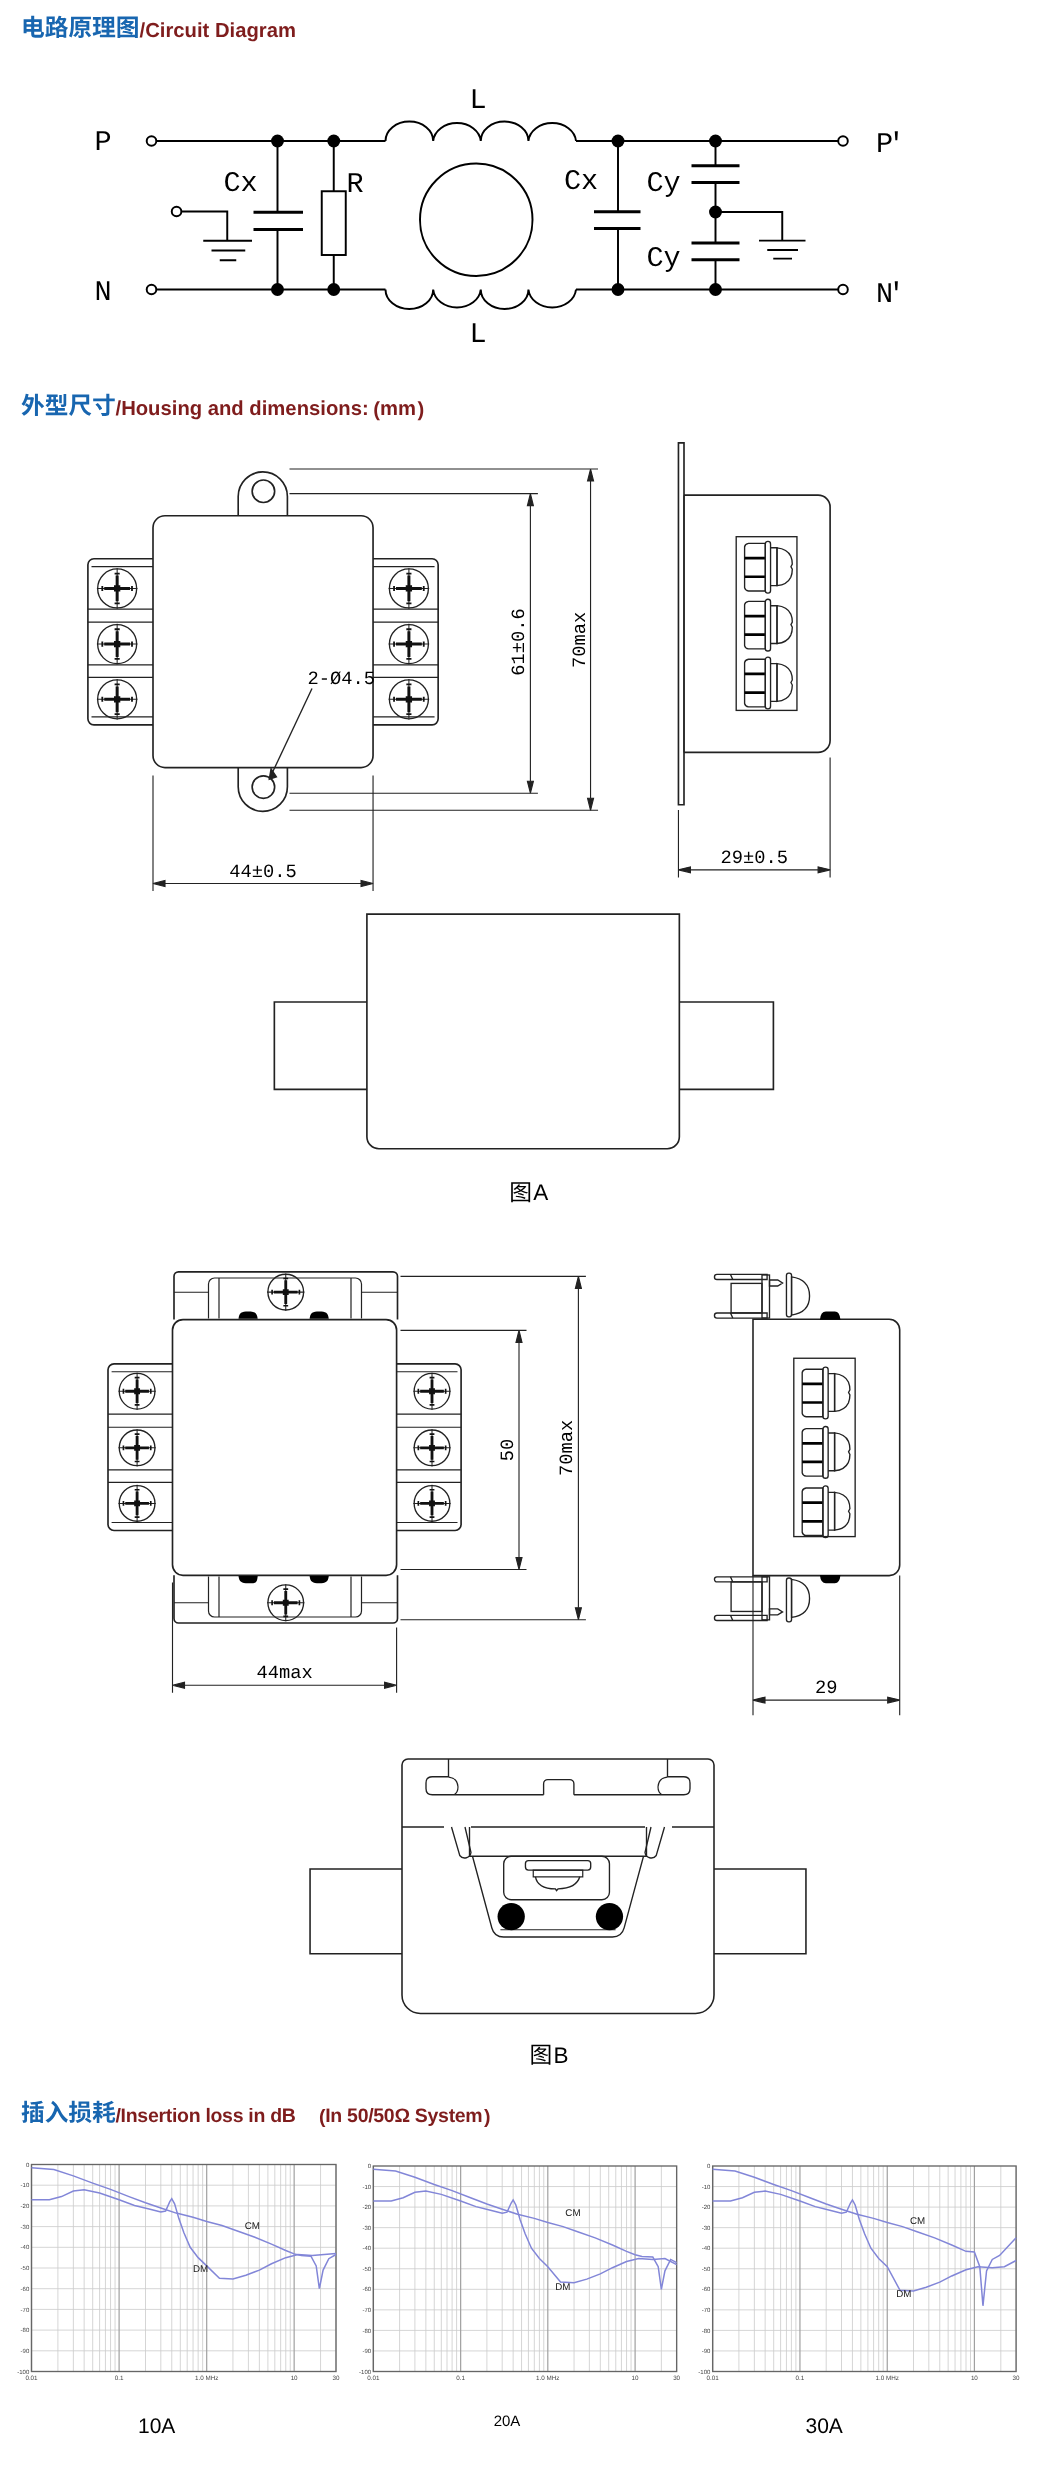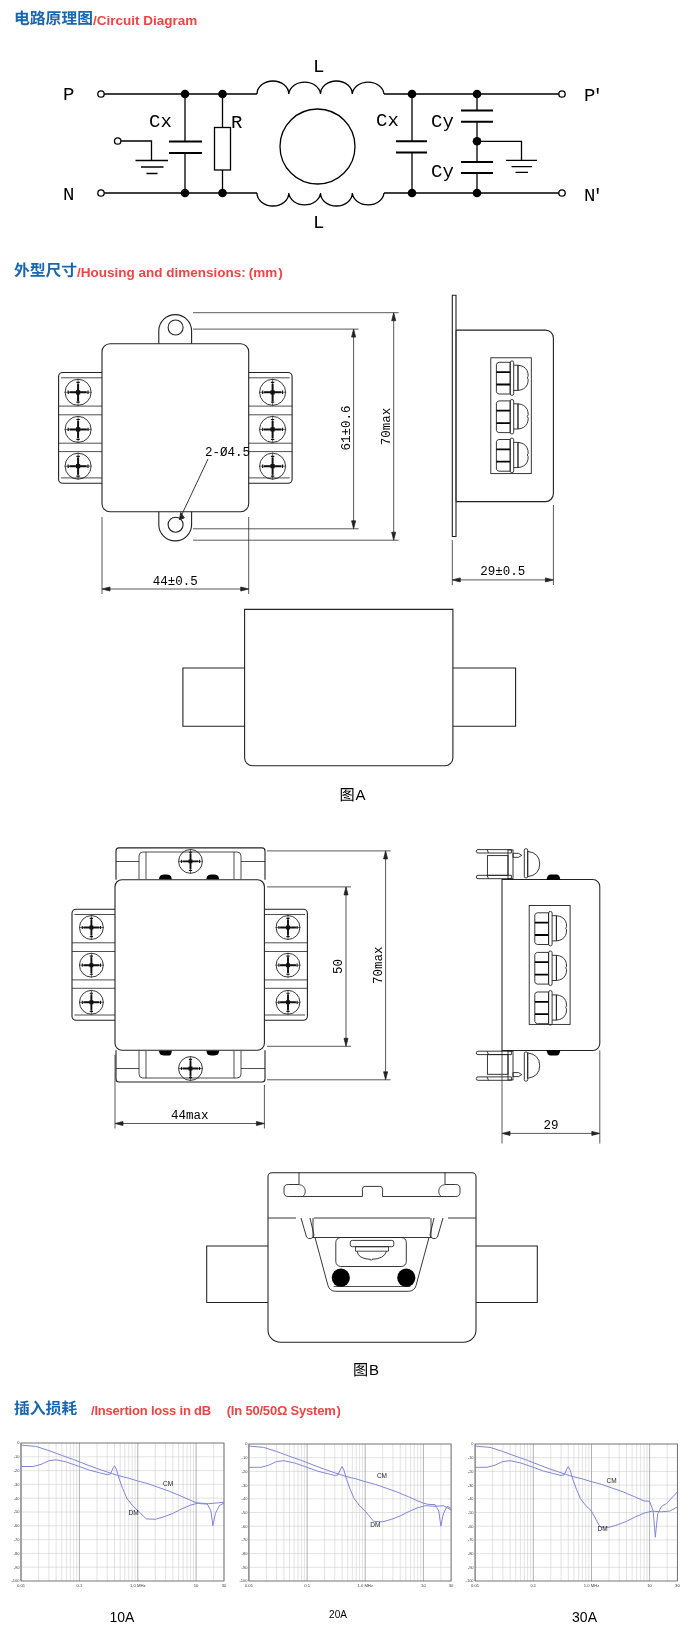--- a/index.html
+++ b/index.html
@@ -1,18 +1,18 @@
 <!DOCTYPE html>
 <html><head>
 <meta charset="utf-8">
 <style>
   html,body{margin:0;padding:0;background:#fff;}
   #page{position:relative;width:700px;height:1644px;background:#fff;overflow:hidden;
         font-family:"Liberation Sans",sans-serif;}
-  .hdr{position:absolute;left:14px;color:#ef4444;font-weight:bold;white-space:nowrap;}
+  .hdr{position:absolute;left:14px;color:#7f1d1d;font-weight:bold;white-space:nowrap;}
   .hdr .en{font-size:13.5px;}
   svg{position:absolute;left:0;display:block;}
   svg text{font-family:"Liberation Mono",monospace;}
   svg text.sf{font-family:"Liberation Sans",sans-serif;}
 </style>
 </head>
 <body>
 <div id="page">
 
 <div class="hdr" style="top:9px;"><svg width="79" height="19" viewBox="0 0 79 19" style="position:static;display:inline-block;vertical-align:-3.2px;" fill="#1866b0">
@@ -28,21 +28,21 @@
         <path transform="translate(15.8,14.9) scale(0.01580,-0.01580)" d="M89.939208984375 813.861083984375H546.859619140625V709.1982421875H89.939208984375ZM55.59912109375 603.940673828125H569.19970703125V498.497802734375H55.59912109375ZM46.43994140625 53.72216796875H951.43994140625V-57.180908203125H46.43994140625ZM147.979736328125 242.681640625H851.020263671875V134.11865234375H147.979736328125ZM363.858154296875 773.1201171875H475.541259765625V305.3994140625H363.858154296875ZM437.7177734375 321.939208984375H561.101318359375V-28.140380859375H437.7177734375ZM611.418212890625 791.940673828125H720.76123046875V452.3603515625H611.418212890625ZM794.39794921875 837.80029296875H908.421142578125V409.021728515625Q908.421142578125 367.740966796875 898.9110107421875 344.700439453125Q889.40087890625 321.659912109375 860.700439453125 308.07958984375Q832.780029296875 296.279296875 793.8798828125 292.939208984375Q754.979736328125 289.59912109375 702.31982421875 289.59912109375Q698.979736328125 312.979736328125 688.45947265625 343.320556640625Q677.939208984375 373.661376953125 665.9189453125 395.48193359375Q699.978271484375 394.48193359375 732.358154296875 394.0919189453125Q764.738037109375 393.701904296875 775.177978515625 394.701904296875Q786.617919921875 394.921875 790.5079345703125 398.141845703125Q794.39794921875 401.36181640625 794.39794921875 411.36181640625ZM169.298095703125 771.56005859375H279.421142578125V593.179443359375Q279.421142578125 538.71923828125 266.861083984375 480.09912109375Q254.301025390625 421.47900390625 218.2308349609375 368.759033203125Q182.16064453125 316.0390625 112.580322265625 278.279296875Q105.1201171875 290.07958984375 90.5897216796875 306.1700439453125Q76.059326171875 322.260498046875 60.7489013671875 337.9609375Q45.4384765625 353.661376953125 34.63818359375 361.901611328125Q95.978271484375 393.76123046875 124.1982421875 432.3408203125Q152.418212890625 470.92041015625 160.858154296875 513.340087890625Q169.298095703125 555.759765625 169.298095703125 596.299560546875Z"></path>
         <path transform="translate(31.6,14.9) scale(0.01580,-0.01580)" d="M611.382080078125 427.780029296875Q648.921875 281.861083984375 734.8914794921875 177.921875Q820.861083984375 73.982666015625 970.180908203125 29.222900390625Q956.04052734375 16.862548828125 940.340087890625 -2.8480224609375Q924.6396484375 -22.55859375 910.6092529296875 -43.8292236328125Q896.578857421875 -65.099853515625 887.338623046875 -82.3603515625Q777.538330078125 -42.80029296875 701.9884033203125 24.859619140625Q626.4384765625 92.51953125 576.338623046875 187.7894287109375Q526.23876953125 283.059326171875 493.898681640625 403.83935546875ZM233.9609375 816.141845703125H877.76123046875V389.499267578125H233.9609375V506.642578125H752.03759765625V698.778564453125H233.9609375ZM160.898681640625 816.141845703125H289.182373046875V516.6005859375Q289.182373046875 450.260498046875 283.2923583984375 369.6302490234375Q277.40234375 289 260.2322998046875 205.0897216796875Q243.062255859375 121.179443359375 210.002197265625 43.8892822265625Q176.942138671875 -33.40087890625 123.162109375 -94.060791015625Q112.581787109375 -81.48046875 94.041259765625 -64.219970703125Q75.500732421875 -46.95947265625 55.5101318359375 -31.759033203125Q35.51953125 -16.55859375 21.379150390625 -9.098388671875Q70.259033203125 46.44140625 98.4189453125 112.541259765625Q126.578857421875 178.64111328125 140.018798828125 249.02099609375Q153.458740234375 319.40087890625 157.1787109375 388.1707763671875Q160.898681640625 456.940673828125 160.898681640625 516.820556640625Z"></path>
         <path transform="translate(47.4,14.9) scale(0.01580,-0.01580)" d="M44.95947265625 648.901611328125H956.04052734375V529.1982421875H44.95947265625ZM599.577392578125 848.940673828125H728.421142578125V67.982666015625Q728.421142578125 7.681640625 713.4110107421875 -22.47900390625Q698.40087890625 -52.6396484375 660.92041015625 -68.1201171875Q623.43994140625 -83.04052734375 563.5897216796875 -87.940673828125Q503.739501953125 -92.8408203125 423.859619140625 -92.060791015625Q420.51953125 -73.020263671875 411.3892822265625 -48.799560546875Q402.259033203125 -24.578857421875 391.5687255859375 -0.5281982421875Q380.87841796875 23.5224609375 370.078125 41.0029296875Q412.497802734375 39.222900390625 452.317626953125 38.44287109375Q492.137451171875 37.662841796875 522.577392578125 37.7728271484375Q553.017333984375 37.8828125 566.017333984375 37.8828125Q584.2373046875 38.102783203125 591.9073486328125 44.9927978515625Q599.577392578125 51.8828125 599.577392578125 68.542724609375ZM142.078125 397.458740234375 244.861083984375 459.260498046875Q279.40087890625 424.16064453125 314.3907470703125 381.4508056640625Q349.380615234375 338.740966796875 378.820556640625 296.64111328125Q408.260498046875 254.541259765625 424.48046875 219.101318359375L312.897216796875 150.059326171875Q299.2373046875 184.71923828125 271.357421875 227.9891357421875Q243.4775390625 271.259033203125 209.65771484375 315.638916015625Q175.837890625 360.018798828125 142.078125 397.458740234375Z"></path>
       </svg><span class="en">/Housing and dimensions:<span style="padding-left:3px;">(</span>mm<span style="padding-left:1px;">)</span></span></div>
 
 <div class="hdr" style="top:1399px;"><svg width="63" height="19" viewBox="0 0 63 19" style="position:static;display:inline-block;vertical-align:-3.2px;" fill="#1866b0">
         <path transform="translate(0.0,14.9) scale(0.01580,-0.01580)" d="M865.140380859375 847.861083984375 923.921875 750.538330078125Q871.661376953125 736.538330078125 810.2510986328125 725.538330078125Q748.8408203125 714.538330078125 682.5506591796875 706.9283447265625Q616.260498046875 699.318359375 550.0303955078125 694.318359375Q483.80029296875 689.318359375 422.1201171875 687.098388671875Q419.56005859375 707.698974609375 411.099853515625 735.19970703125Q402.6396484375 762.700439453125 393.3994140625 781.9609375Q455.07958984375 785.740966796875 519.2496337890625 791.6309814453125Q583.419677734375 797.52099609375 645.5897216796875 805.801025390625Q707.759765625 814.0810546875 763.7698974609375 824.4710693359375Q819.780029296875 834.861083984375 865.140380859375 847.861083984375ZM542.419677734375 477.28076171875 594.28076171875 377.617919921875Q549.020263671875 362.39794921875 502.18017578125 349.8480224609375Q455.340087890625 337.298095703125 415.900146484375 329.078125Q412.56005859375 346.55859375 404.659912109375 370.71923828125Q396.759765625 394.8798828125 389.07958984375 413.3603515625Q427.299560546875 426.700439453125 469.1295166015625 443.7105712890625Q510.95947265625 460.720703125 542.419677734375 477.28076171875ZM365.8798828125 616.9609375H958.380615234375V509.177978515625H365.8798828125ZM605.338623046875 762.539794921875H714.901611328125V7.240234375H605.338623046875ZM389.07958984375 413.3603515625 493.742431640625 379.95947265625V-87.940673828125H389.07958984375ZM742.620849609375 443.28076171875H926.060791015625V-91.28076171875H819.617919921875V342.298095703125H742.620849609375ZM448.221435546875 255.52099609375H575.299560546875V156.87841796875H448.221435546875ZM741.720703125 256.301025390625H874.71923828125V157.87841796875H741.720703125ZM430.04052734375 59.901611328125H847.218505859375V-46.541259765625H430.04052734375ZM24.0390625 338.062255859375Q84.059326171875 350.162109375 168.19970703125 370.761962890625Q252.340087890625 391.36181640625 338.3603515625 412.901611328125L351.720703125 306.458740234375Q274.04052734375 284.018798828125 194.6302490234375 261.9688720703125Q115.219970703125 239.9189453125 49.07958984375 221.47900390625ZM44.499267578125 659.901611328125H336.6005859375V549.55859375H44.499267578125ZM138.318359375 849.500732421875H254.12158203125V42.642578125Q254.12158203125 2.8017578125 246.5615234375 -21.298828125Q239.00146484375 -45.3994140625 216.301025390625 -59.539794921875Q193.6005859375 -73.68017578125 162.460205078125 -78.080322265625Q131.31982421875 -82.48046875 86.95947265625 -82.48046875Q84.95947265625 -59.539794921875 75.999267578125 -27.2489013671875Q67.0390625 5.0419921875 56.018798828125 28.20263671875Q77.4384765625 27.20263671875 96.9884033203125 27.3126220703125Q116.538330078125 27.422607421875 124.318359375 27.422607421875Q138.318359375 27.422607421875 138.318359375 43.20263671875Z"></path>
         <path transform="translate(15.8,14.9) scale(0.01580,-0.01580)" d="M271.418212890625 740.138916015625 345.580322265625 843.921875Q414.580322265625 793.581787109375 465.0303955078125 737.641845703125Q515.48046875 681.701904296875 554.4906005859375 621.7120361328125Q593.500732421875 561.72216796875 627.0108642578125 500.40234375Q660.52099609375 439.08251953125 694.2510986328125 378.6527099609375Q727.981201171875 318.222900390625 767.1512451171875 261.2330322265625Q806.3212890625 204.2431640625 857.541259765625 152.4132080078125Q908.76123046875 100.583251953125 978.0810546875 57.023193359375Q968.8408203125 40.542724609375 956.3704833984375 15.1519775390625Q943.900146484375 -10.23876953125 933.599853515625 -36.01953125Q923.299560546875 -61.80029296875 919.95947265625 -80.8408203125Q847.299560546875 -40.40087890625 792.239501953125 13.59912109375Q737.179443359375 67.59912109375 694.279296875 130.379150390625Q651.379150390625 193.1591796875 615.0889892578125 259.939208984375Q578.798828125 326.71923828125 543.7286376953125 394.1092529296875Q508.658447265625 461.499267578125 469.6483154296875 524.6092529296875Q430.63818359375 587.71923828125 382.4681396484375 642.879150390625Q334.298095703125 698.0390625 271.418212890625 740.138916015625ZM433.298095703125 609.460205078125 570.60205078125 584.739501953125Q534.60205078125 429.419677734375 476.322021484375 303.6396484375Q418.0419921875 177.859619140625 335.10205078125 82.299560546875Q252.162109375 -13.260498046875 141.96240234375 -78.140380859375Q131.162109375 -65 111.341552734375 -46.5694580078125Q91.52099609375 -28.138916015625 69.7503662109375 -9.598388671875Q47.979736328125 8.942138671875 32.059326171875 19.742431640625Q197.018798828125 101.48193359375 293.9486083984375 251.00146484375Q390.87841796875 400.52099609375 433.298095703125 609.460205078125Z"></path>
         <path transform="translate(31.6,14.9) scale(0.01580,-0.01580)" d="M23.299560546875 320.921875Q66.979736328125 330.8017578125 122.2698974609375 344.401611328125Q177.56005859375 358.00146484375 239.0701904296875 374.7113037109375Q300.580322265625 391.421142578125 361.140380859375 408.52099609375L376.28076171875 300.9580078125Q290.380615234375 275.63818359375 202.140380859375 250.4283447265625Q113.900146484375 225.218505859375 40.539794921875 204.55859375ZM36.07958984375 659.901611328125H365.940673828125V549.55859375H36.07958984375ZM144.418212890625 848.720703125H263.341552734375V54.222900390625Q263.341552734375 10.0419921875 254.3914794921875 -16.5086669921875Q245.44140625 -43.059326171875 220.52099609375 -57.979736328125Q195.820556640625 -72.900146484375 159.960205078125 -77.80029296875Q124.099853515625 -82.700439453125 72.419677734375 -82.48046875Q69.859619140625 -57.979736328125 60.119384765625 -22.6787109375Q50.379150390625 12.622314453125 38.578857421875 38.343017578125Q66.4384765625 37.343017578125 91.9283447265625 36.9530029296875Q117.418212890625 36.56298828125 127.1982421875 36.782958984375Q136.978271484375 36.782958984375 140.6982421875 40.782958984375Q144.418212890625 44.782958984375 144.418212890625 55.0029296875ZM543.542724609375 725.55859375V634.44140625H757.497802734375V725.55859375ZM426.179443359375 811.500732421875H880.88134765625V548.499267578125H426.179443359375ZM595.458740234375 342.1591796875H712.822021484375V238.35888671875Q712.822021484375 197.458740234375 700.0318603515625 153.398681640625Q687.24169921875 109.338623046875 651.50146484375 66.11865234375Q615.76123046875 22.898681640625 548.9110107421875 -15.981201171875Q482.060791015625 -54.861083984375 373.940673828125 -86.180908203125Q363.140380859375 -64.80029296875 341.6497802734375 -34.5694580078125Q320.1591796875 -4.338623046875 299.55859375 14.48193359375Q400.218505859375 37.341552734375 459.6085205078125 65.8111572265625Q518.99853515625 94.28076171875 548.1685791015625 124.7503662109375Q577.338623046875 155.219970703125 586.398681640625 185.359619140625Q595.458740234375 215.499267578125 595.458740234375 241.47900390625ZM689.80029296875 58.35888671875 760.2822265625 135.301025390625Q793.701904296875 114.421142578125 835.521728515625 88.26123046875Q877.341552734375 62.101318359375 916.3314208984375 36.8314208984375Q955.3212890625 11.5615234375 979.421142578125 -7.658447265625L905.59912109375 -94.8408203125Q882.279296875 -74.620849609375 844.679443359375 -47.680908203125Q807.07958984375 -20.740966796875 765.6497802734375 7.198974609375Q724.219970703125 35.138916015625 689.80029296875 58.35888671875ZM398.3994140625 494.28076171875H910.981201171875V129.92041015625H793.057861328125V400.538330078125H511.642578125V124.460205078125H398.3994140625Z"></path>
         <path transform="translate(47.4,14.9) scale(0.01580,-0.01580)" d="M51.71923828125 750.101318359375H427.020263671875V649.11865234375H51.71923828125ZM464.020263671875 511.44140625 915.1201171875 580.76123046875 932.6005859375 474.978271484375 481.500732421875 403.318359375ZM445.48046875 288.461669921875 955.80029296875 364.901611328125 970.940673828125 258.898681640625 461.40087890625 179.55859375ZM819.578857421875 848.740966796875 918.341552734375 768.6787109375Q859.201171875 734.6787109375 786.02099609375 705.518798828125Q712.8408203125 676.35888671875 635.1707763671875 653.1490478515625Q557.500732421875 629.939208984375 482.500732421875 612.179443359375Q478.380615234375 631.219970703125 466.6903076171875 657.720703125Q455 684.221435546875 443.979736328125 701.701904296875Q513.859619140625 719.24169921875 584.0093994140625 742.5615234375Q654.1591796875 765.88134765625 715.47900390625 792.981201171875Q776.798828125 820.0810546875 819.578857421875 848.740966796875ZM615.71923828125 686.619384765625H731.5224609375V78.162109375Q731.5224609375 44.261962890625 737.2322998046875 34.761962890625Q742.942138671875 25.261962890625 763.681640625 25.261962890625Q767.781494140625 25.261962890625 778.361083984375 25.261962890625Q788.940673828125 25.261962890625 801.2901611328125 25.261962890625Q813.6396484375 25.261962890625 824.2691650390625 25.261962890625Q834.898681640625 25.261962890625 840.218505859375 25.261962890625Q853.978271484375 25.261962890625 860.7481689453125 36.8719482421875Q867.51806640625 48.48193359375 870.738037109375 78.36181640625Q873.9580078125 108.24169921875 875.9580078125 165.00146484375Q895.218505859375 150.64111328125 924.559326171875 137.3907470703125Q953.900146484375 124.140380859375 977.28076171875 118.240234375Q972.16064453125 45.659912109375 959.140380859375 3.0296630859375Q946.1201171875 -39.6005859375 920.479736328125 -58.000732421875Q894.83935546875 -76.40087890625 850.35888671875 -76.40087890625Q842.798828125 -76.40087890625 827.9891357421875 -76.40087890625Q813.179443359375 -76.40087890625 796.3798828125 -76.40087890625Q779.580322265625 -76.40087890625 765.2706298828125 -76.40087890625Q750.9609375 -76.40087890625 743.620849609375 -76.40087890625Q693.460205078125 -76.40087890625 665.599853515625 -62.6005859375Q637.739501953125 -48.80029296875 626.7293701171875 -14.7496337890625Q615.71923828125 19.301025390625 615.71923828125 78.60205078125ZM38.3994140625 418.101318359375H449.700439453125V314.99853515625H38.3994140625ZM69.0390625 585.3212890625H407.900146484375V484.55859375H69.0390625ZM195.538330078125 850.28076171875H306.661376953125V-88.500732421875H195.538330078125ZM200.259033203125 379.900146484375 275.740966796875 344.379150390625Q253.620849609375 288.0390625 221.8408203125 226.8089599609375Q190.060791015625 165.578857421875 152.0506591796875 111.73876953125Q114.04052734375 57.898681640625 73.240234375 21.55859375Q65.340087890625 46.059326171875 49.69970703125 78.1302490234375Q34.059326171875 110.201171875 21.259033203125 131.921875Q56.379150390625 161.36181640625 90.7691650390625 202.9515380859375Q125.1591796875 244.541259765625 154.09912109375 291.2908935546875Q183.0390625 338.04052734375 200.259033203125 379.900146484375ZM296.64111328125 343.499267578125Q308.201171875 333.279296875 330.481201171875 309.5093994140625Q352.76123046875 285.739501953125 378.1512451171875 257.4696044921875Q403.541259765625 229.19970703125 424.541259765625 205.4298095703125Q445.541259765625 181.659912109375 454.541259765625 170.43994140625L379.71923828125 79.03759765625Q367.379150390625 100.497802734375 347.939208984375 128.6077880859375Q328.499267578125 156.7177734375 306.83935546875 186.65771484375Q285.179443359375 216.59765625 264.95947265625 243.4876708984375Q244.739501953125 270.377685546875 230.3994140625 288.057861328125Z"></path>
-      </svg><span class="en" style="font-size:13px;letter-spacing:-0.2px;margin-left:14px;">/Insertion loss in dB&nbsp;&nbsp;&nbsp;&nbsp;<span style="padding-left:2px;">(</span>In 50/50Ω System<span style="padding-left:1px;">)</span></span></div>
+      </svg><span class="en" style="font-size:13px;letter-spacing:-0.2px;">/Insertion loss in dB&nbsp;&nbsp;&nbsp;&nbsp;<span style="padding-left:2px;">(</span>In 50/50Ω System<span style="padding-left:1px;">)</span></span></div>
 
 <svg style="top:40px;" width="700" height="210" viewBox="0 40 700 210">
 <g stroke="#000" stroke-width="1.3" fill="none">
 
 <circle cx="101" cy="94" r="3.2"></circle>
 
 <circle cx="101" cy="193" r="3.2"></circle>
 
 <circle cx="562" cy="94" r="3.2"></circle>
 
@@ -580,18 +580,18 @@
 <text class="sf" x="677.4" y="162.5" text-anchor="middle">30</text>
 </g>
 <path d="M475.1,22.1 L490.0,23.4 L502.9,27.5 L515.8,32.3 L527.6,36.4 L539.9,41.2 L550.8,45.3 L561.0,48.8 L571.3,52.2 L582.4,54.9 L591.5,57.7 L601.7,60.4 L611.4,63.8 L623.1,67.9 L634.5,72.7 L644.0,76.9 L649.6,77.3 L653.2,87.1 L655.3,113.2 L657.7,89.9 L661.5,82.3 L666.4,79.6 L677.4,67.9" fill="none" stroke="#8286d8" stroke-width="1"></path>
 <path d="M475.1,43.3 L487.0,43.3 L495.0,41.2 L502.9,37.5 L510.1,36.7 L520.4,38.9 L533.3,43.3 L543.5,47.1 L553.2,49.5 L561.0,51.5 L564.2,50.8 L567.0,44.7 L568.3,42.6 L570.1,46.0 L572.9,55.6 L576.4,65.2 L580.6,74.8 L585.8,81.7 L591.5,87.1 L600.0,102.9 L609.0,103.3 L617.5,100.8 L626.5,97.4 L634.5,93.3 L644.0,89.2 L652.0,87.1 L661.5,87.8 L669.6,87.1 L677.4,83.0" fill="none" stroke="#8286d8" stroke-width="1"></path>
 <text class="sf" x="606.6" y="58.8" font-size="6.5" fill="#222">CM</text>
 <text class="sf" x="597.5" y="107.0" font-size="6.5" fill="#222">DM</text>
 </g>
 
 </svg>
 
-<div style="position:absolute;top:1609px;left:92px;width:60px;text-align:center;font-size:14px;color:#000;">10A</div>
+<div style="position:absolute;top:1609px;left:92px;width:60px;text-align:left;font-size:14px;color:#000;">10A</div>
 
 <div style="position:absolute;top:1609px;left:308px;width:60px;text-align:center;font-size:10px;color:#000;">20A</div>
 
-<div style="position:absolute;top:1609px;left:537px;width:60px;text-align:right;font-size:14px;color:#000;">30A</div>
+<div style="position:absolute;top:1609px;left:537px;width:60px;text-align:left;font-size:14px;color:#000;">30A</div>
 </div>
 
 </body></html>

